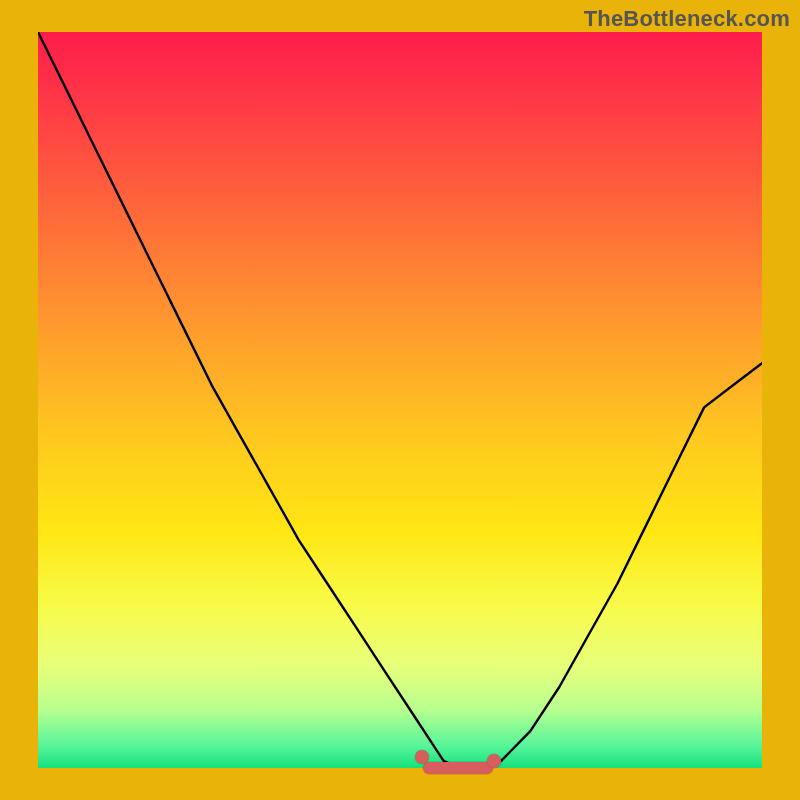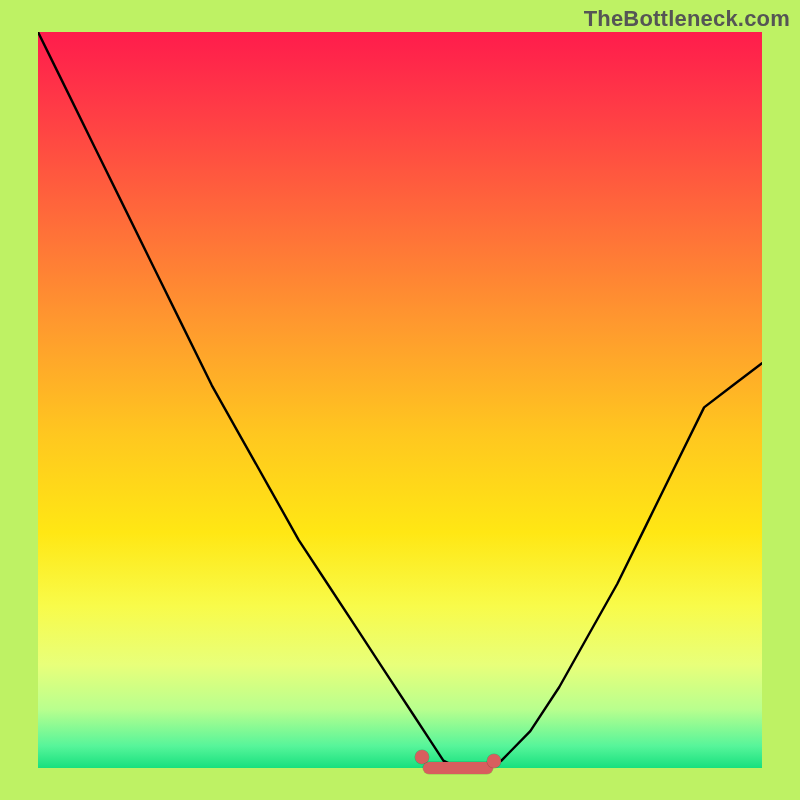--- a/index.html
+++ b/index.html
@@ -8,21 +8,21 @@
     width: 800px;
     height: 800px;
     background: #000;
     overflow: hidden;
     font-family: Arial, Helvetica, sans-serif;
   }
   .frame {
     position: relative;
     width: 800px;
     height: 800px;
-    background: #bef264;
+    background: #eab308;
   }
   .watermark {
     position: absolute;
     top: 6px;
     right: 10px;
     color: #555;
     font-size: 22px;
     font-weight: 600;
     letter-spacing: 0.2px;
     z-index: 10;

